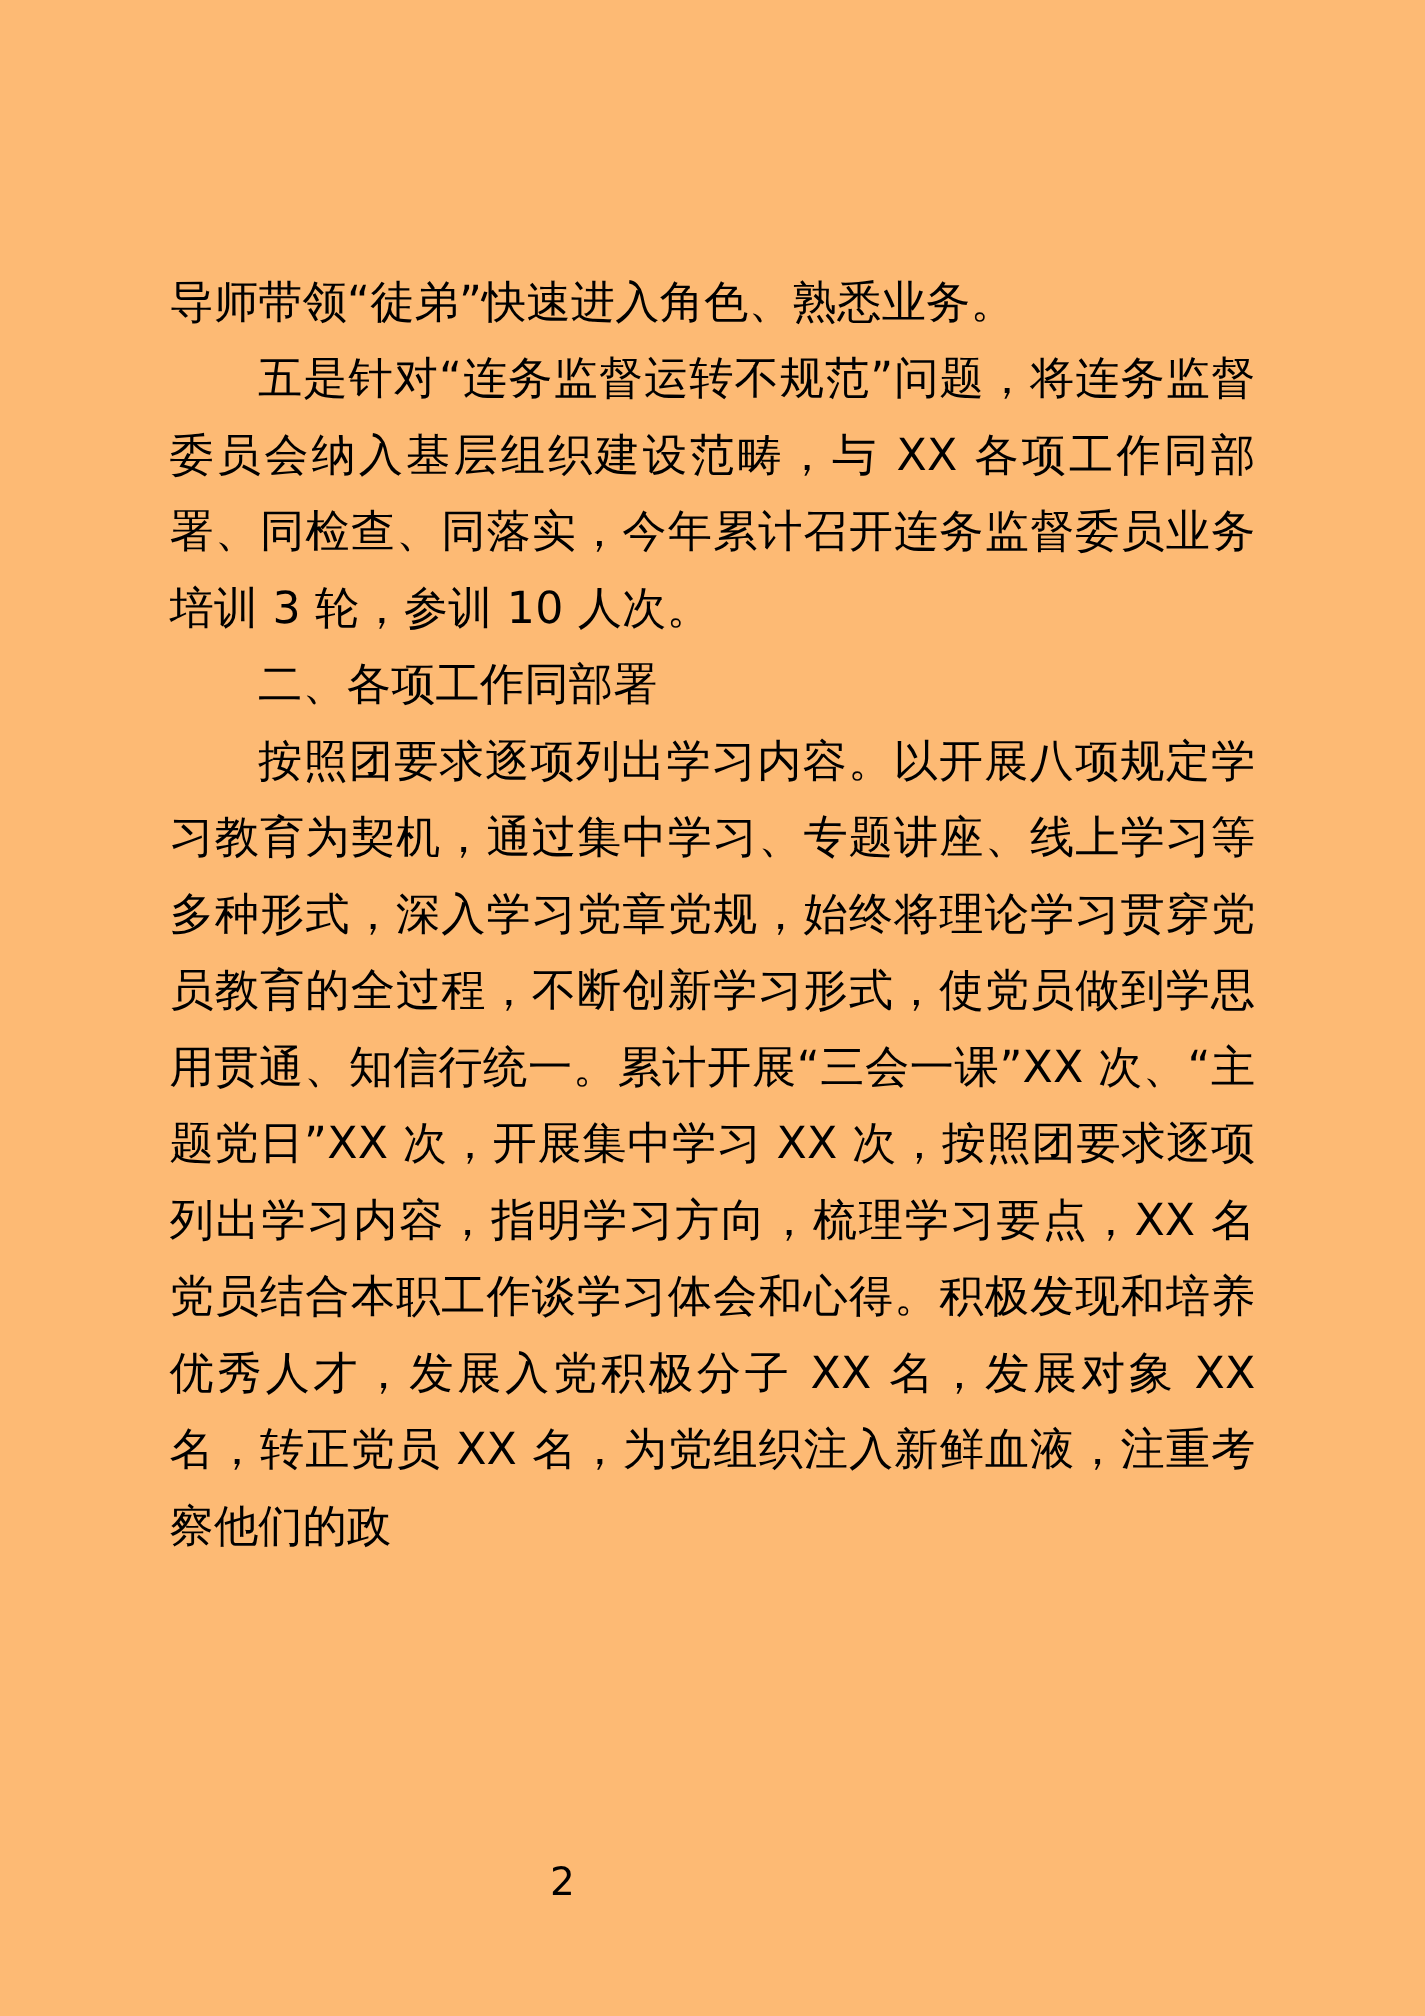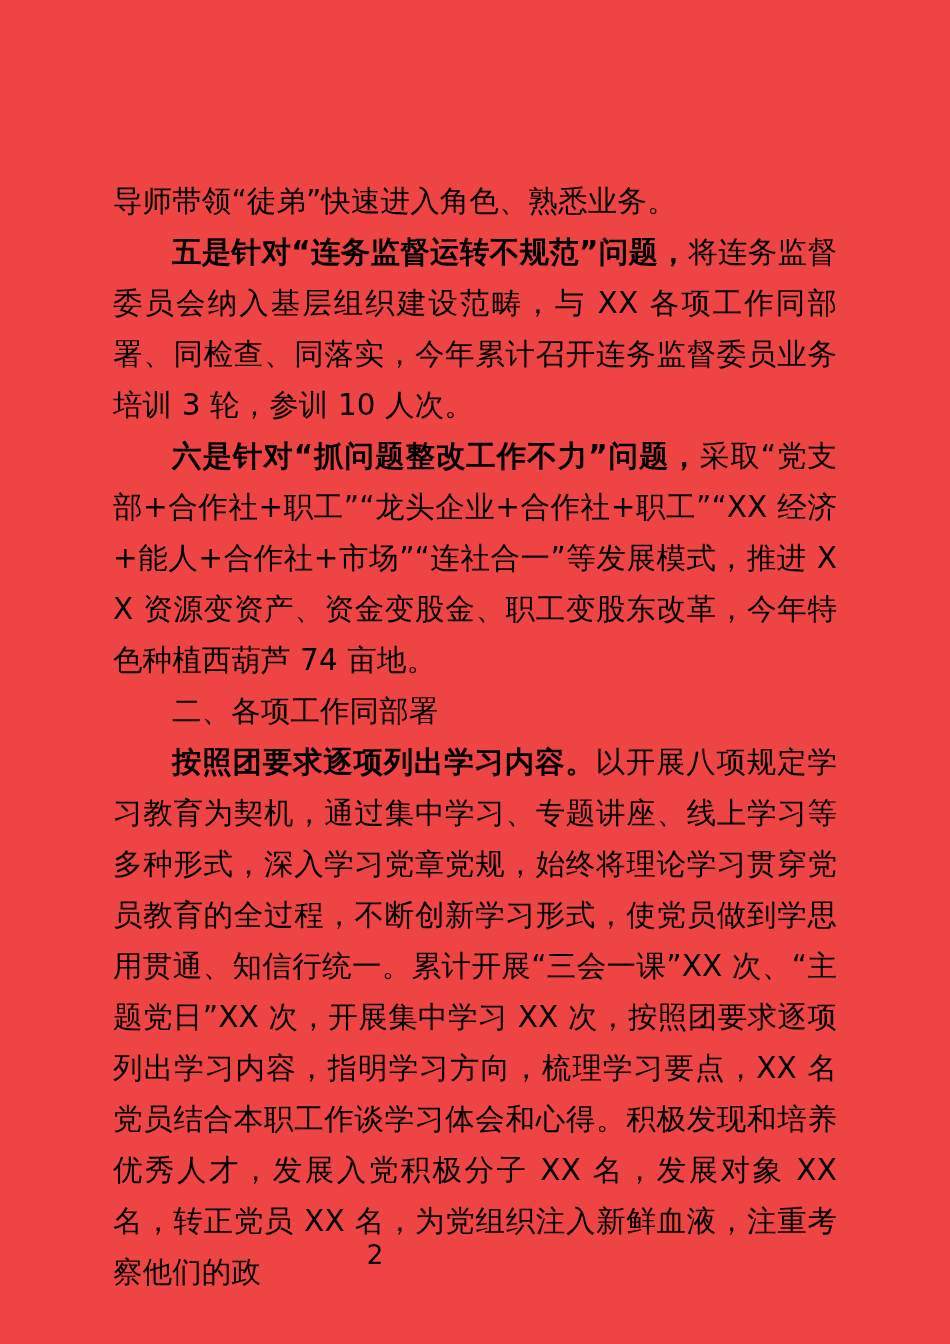--- a/index.html
+++ b/index.html
@@ -8,21 +8,21 @@
     padding: 0;
     background: #ffffff;
   }
   body {
     font-family: "DejaVu Sans", "Liberation Sans", sans-serif;
   }
   .page {
     position: relative;
     width: 950px;
     height: 1344px;
-    background: #ef4444;
+    background: #fdba74;
     overflow: hidden;
     box-sizing: border-box;
   }
   .content {
     position: absolute;
     left: 113px;
     top: 176px;
     width: 724px;
   }
   .para {
@@ -34,21 +34,21 @@
     text-align: justify;
     text-justify: inter-ideograph;
     letter-spacing: 0.1px;
     font-weight: 400;
     word-break: break-all;
   }
   .para.indent {
     text-indent: 59px;
   }
   .bold {
-    font-weight: 700;
+    font-weight: 400;
   }
   .page-number {
     position: absolute;
     left: 0;
     top: 1238px;
     width: 750px;
     text-align: center;
     font-size: 26px;
     line-height: 34px;
     color: #000000;
@@ -56,20 +56,19 @@
   }
 </style>
 </head>
 <body>
 
 <div class="page">
 
   <div class="content" id="body-container">
       <p class="para"><span>导师带领“徒弟”快速进入角色、熟悉业务。</span></p>
       <p class="para indent"><span class="bold">五是针对“连务监督运转不规范”问题，</span><span>将连务监督委员会纳入基层组织建设范畴，与 XX 各项工作同部署、同检查、同落实，今年累计召开连务监督委员业务培训 3 轮，参训 10 人次。</span></p>
-      <p class="para indent"><span class="bold">六是针对“抓问题整改工作不力”问题，</span><span>采取“党支部+合作社+职工”“龙头企业+合作社+职工”“XX 经济+能人+合作社+市场”“连社合一”等发展模式，推进 XX 资源变资产、资金变股金、职工变股东改革，今年特色种植西葫芦 74 亩地。</span></p>
       <p class="para indent"><span>二、各项工作同部署</span></p>
       <p class="para indent"><span class="bold">按照团要求逐项列出学习内容。</span><span>以开展八项规定学习教育为契机，通过集中学习、专题讲座、线上学习等多种形式，深入学习党章党规，始终将理论学习贯穿党员教育的全过程，不断创新学习形式，使党员做到学思用贯通、知信行统一。累计开展“三会一课”XX 次、“主题党日”XX 次，开展集中学习 XX 次，按照团要求逐项列出学习内容，指明学习方向，梳理学习要点，XX 名党员结合本职工作谈学习体会和心得。积极发现和培养优秀人才，发展入党积极分子 XX 名，发展对象 XX 名，转正党员 XX 名，为党组织注入新鲜血液，注重考察他们的政</span></p>
     </div>
 
   <div class="page-number">2</div>
 
 </div>
 
 </body></html>

